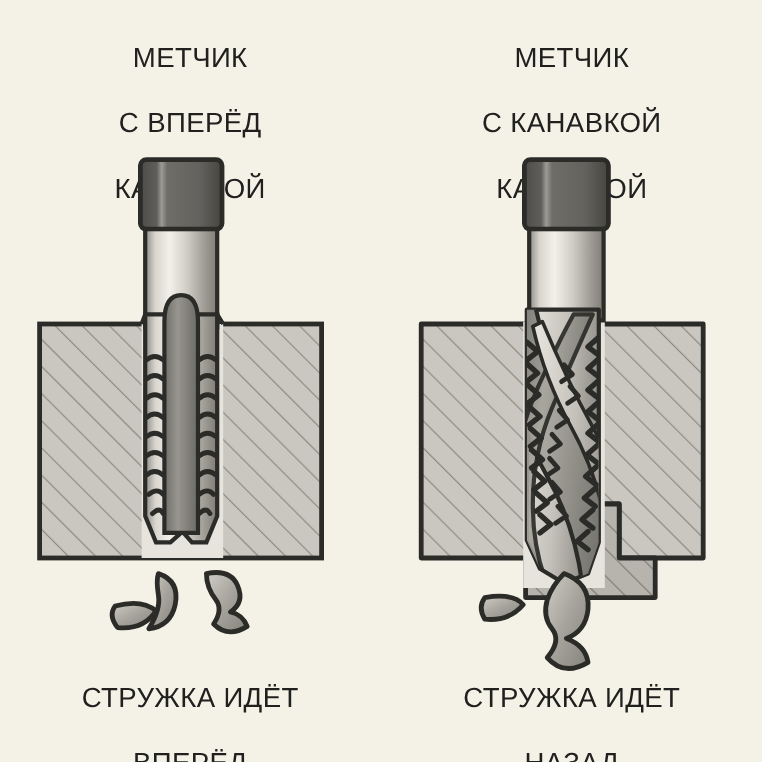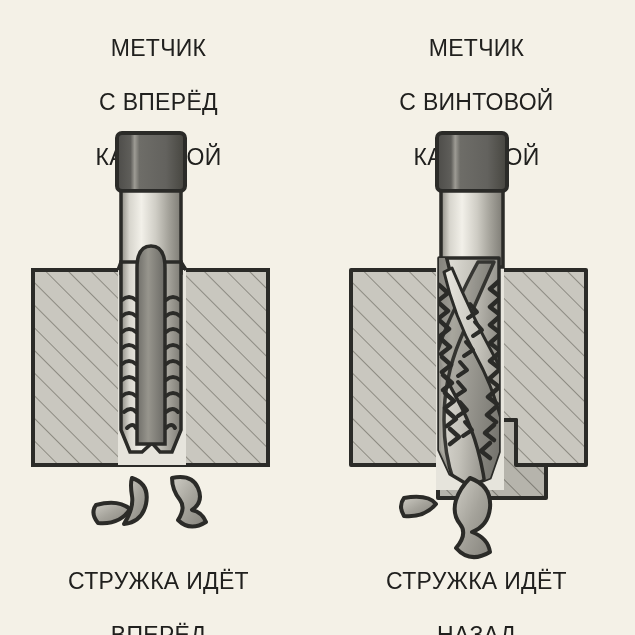--- a/index.html
+++ b/index.html
@@ -135,21 +135,21 @@
     <div class="caption">
       <span class="ln">СТРУЖКА ИДЁТ</span>
       <span class="ln">ВПЕРЁД</span>
     </div>
   </div>
 
   <div class="panel right">
 
     <div class="title">
       <span class="ln">МЕТЧИК</span>
-      <span class="ln">С ВИНТОВОЙ</span>
+      <span class="ln">С КАНАВКОЙ</span>
       <span class="ln">КАНАВКОЙ</span>
     </div>
 
     <svg class="art" viewBox="0 0 317 635">
       <defs>
         <pattern id="hatchR" width="16" height="16" patternUnits="userSpaceOnUse" patternTransform="rotate(-45)">
           <rect width="16" height="16" fill="#c9c7bf"></rect>
           <line x1="0" y1="0" x2="0" y2="16" stroke="#8d8b82" stroke-width="2"></line>
         </pattern>
         <pattern id="hatchR2" width="16" height="16" patternUnits="userSpaceOnUse" patternTransform="rotate(-45)">

